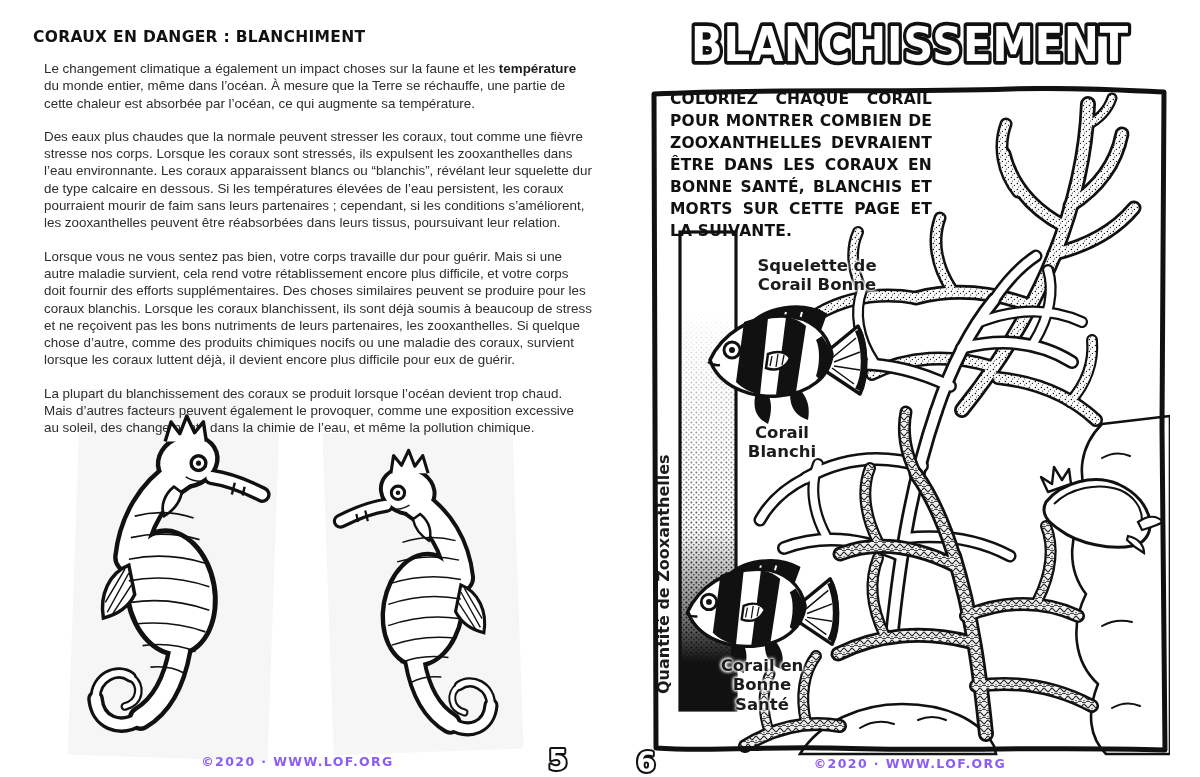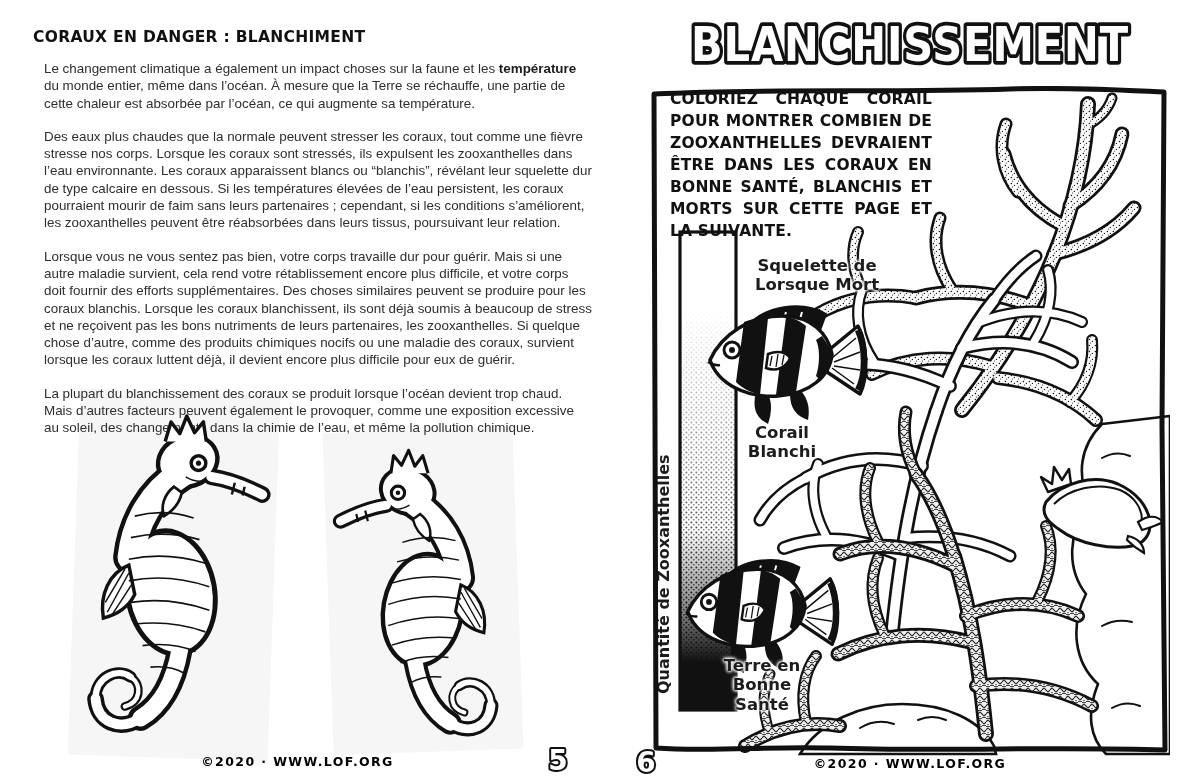--- a/index.html
+++ b/index.html
@@ -6,21 +6,21 @@
   body{width:1200px;height:777px;overflow:hidden;font-family:"Liberation Sans",sans-serif;}
   .spread{position:relative;width:1200px;height:777px;background:#fff;border-radius:22px;}
   .abs{position:absolute;}
   
   .lp-heading{left:33px;top:28px;width:560px;font-family:"DejaVu Sans",sans-serif;
     font-weight:800;font-size:15.5px;letter-spacing:.3px;color:#111;}
   .lp-body{left:44px;top:60px;width:548px;color:#2e2e2e;font-size:13.4px;line-height:17.3px;}
   .lp-body p{margin:0 0 16px 0;}
   .lp-body b{color:#1c1c1c;}
   .footer{font-family:"DejaVu Sans",sans-serif;font-weight:800;font-size:12.5px;
-    letter-spacing:1.4px;color:#000000;text-align:center;}
+    letter-spacing:1.4px;color:#8b5cf6;text-align:center;}
   .footer-left{left:40px;top:754px;width:515px;}
   .footer-right{left:650px;top:756px;width:520px;}
   .scanpatch{background:#f6f6f6;z-index:0;}
   svg{display:block;}
   
   .instructions{left:670px;top:88px;width:262px;font-family:"DejaVu Sans",sans-serif;
     font-weight:800;font-size:15.5px;line-height:1.42;letter-spacing:.2px;color:#111;
     text-align:justify;z-index:6;}
   .r-label{font-family:"DejaVu Sans",sans-serif;font-weight:700;font-size:16.5px;line-height:1.18;
     color:#1c1c1c;text-align:center;z-index:7;
@@ -293,22 +293,22 @@
         <circle cx="34" cy="54" r="3" fill="#111"></circle>
         <path d="M 10,66 Q 16,70 22,69" stroke="#111" stroke-width="2.5" fill="none"></path>
         <path d="M 70,58 C 80,54 88,56 92,62 C 88,72 78,76 68,72 Z" fill="#fff" stroke="#111" stroke-width="2.5"></path>
         <path d="M 74,60 L 72,70 M 80,58 L 78,71 M 86,59 L 84,69" stroke="#111" stroke-width="1.3"></path>
       </g>
     </svg>
     <svg class="abs z4" style="left:676px;top:550px;" width="166" height="127" viewBox="0 0 172 132">
       <use href="#fish"></use>
     </svg>
 
-    <div class="abs r-label label-dead">Squelette de Lorsque Mort</div>
+    <div class="abs r-label label-dead">Squelette de Corail Bonne</div>
     <div class="abs r-label label-bleached">Corail Blanchi</div>
-    <div class="abs r-label label-healthy">Terre en Bonne Santé</div>
+    <div class="abs r-label label-healthy">Corail en Bonne Santé</div>
 
     <div class="abs footer footer-right">©2020 · WWW.LOF.ORG</div>
     <svg class="abs" style="left:628px;top:743px;" width="36" height="36" viewBox="0 0 40 40">
       <text x="20" y="32" text-anchor="middle" font-family="DejaVu Sans, sans-serif" font-size="31" font-weight="bold" fill="#fff" stroke="#111" stroke-width="4.5" paint-order="stroke" stroke-linejoin="round">6</text>
     </svg>
   </div>
 </div>
 
 </body></html>

